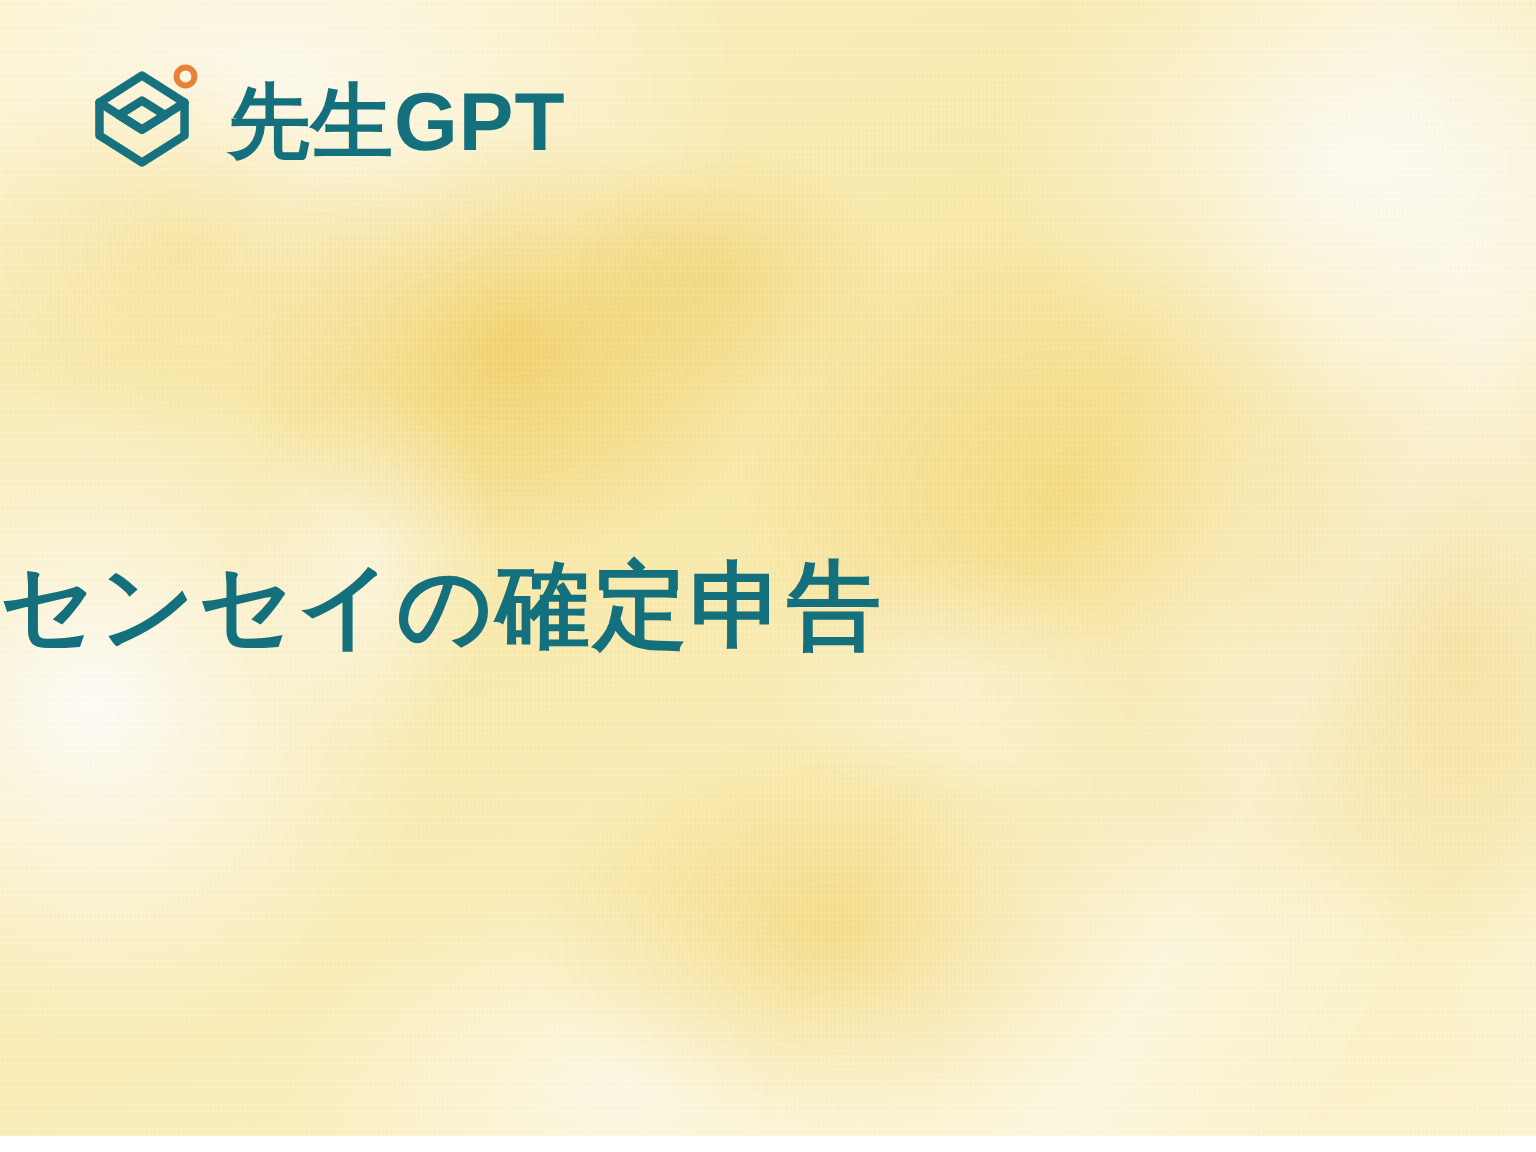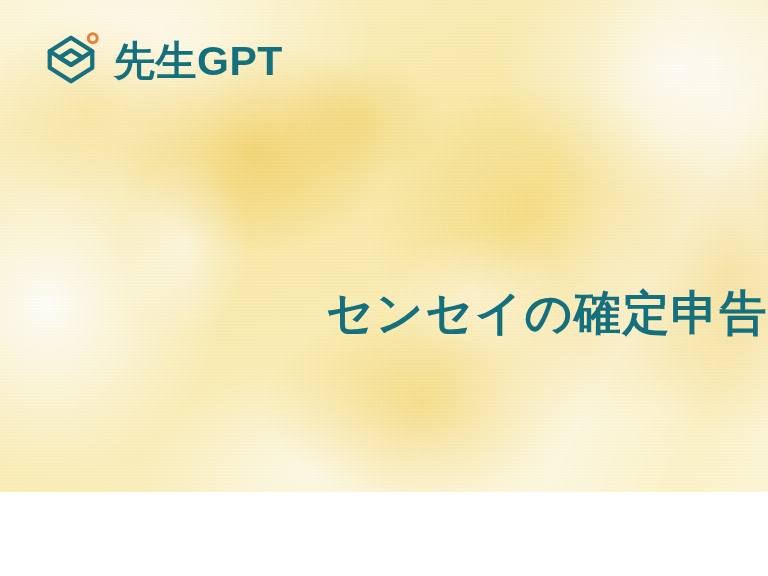--- a/index.html
+++ b/index.html
@@ -10,21 +10,21 @@
   body {
     width: 768px;
     height: 576px;
     overflow: hidden;
     font-family: "Liberation Sans", "DejaVu Sans", sans-serif;
   }
 
   #slide {
     position: relative;
     width: 768px;
-    height: 492px;
+    height: 568px;
     overflow: hidden;
     background-color: #fef9c3;
   }
 
   
   .bg-layer {
     position: absolute;
     inset: 0;
     pointer-events: none;
   }
@@ -103,22 +103,22 @@
     color: #15707e;
     white-space: nowrap;
     transform: translateY(1px);
   }
 
   
   #title-block {
     position: absolute;
     left: 0;
     right: 0;
-    top: 256px;
-    text-align: right;
+    top: 246px;
+    text-align: left;
   }
 
   #slide-title {
     display: inline-block;
     font-size: 47px;
     font-weight: 700;
     line-height: 1.1;
     letter-spacing: 1.5px;
     color: #15707e;
     white-space: nowrap;

